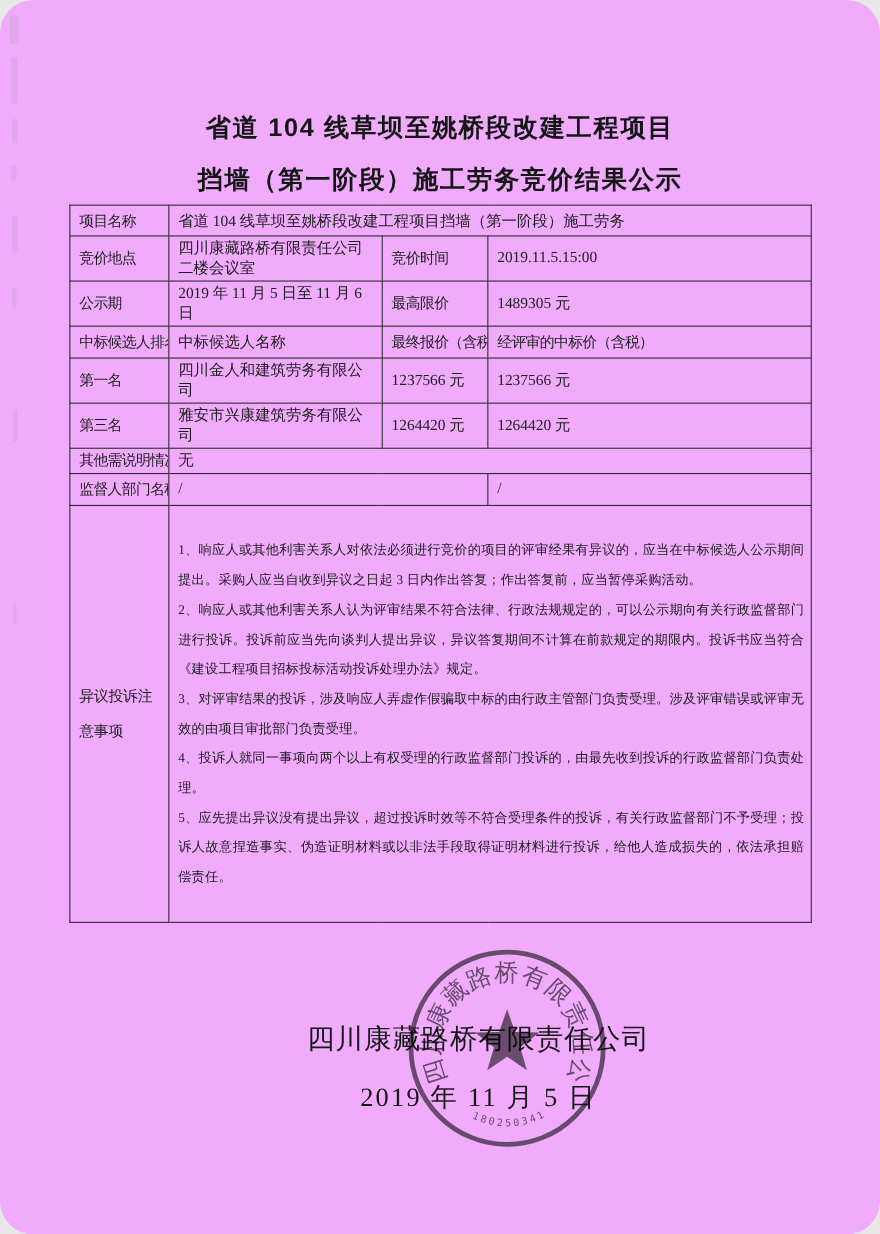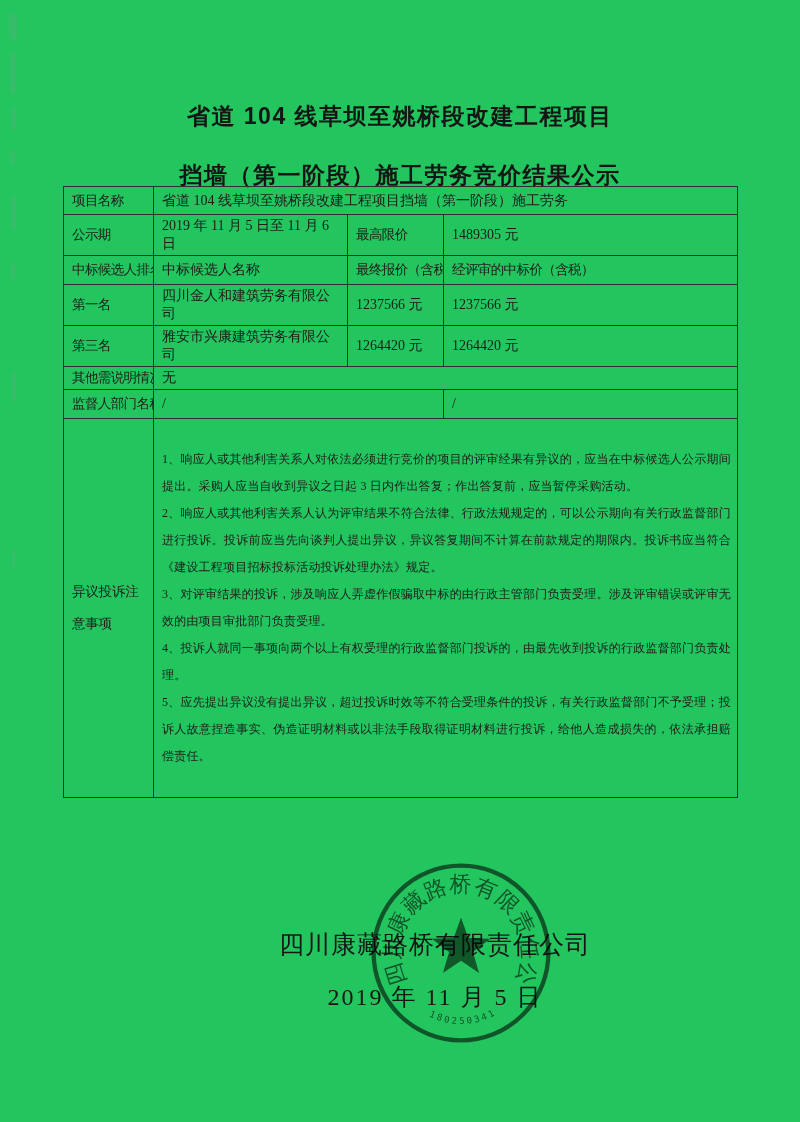--- a/index.html
+++ b/index.html
@@ -1,45 +1,46 @@
 <!DOCTYPE html>
 <html><head>
 <meta charset="utf-8">
 <style>
   html,body{margin:0;padding:0;}
   body{background:#e8e8e8;}
   .page{
     position:relative;
     width:800px;height:1122px;
     margin:0 auto;
-    background:#22c55e;
+    background:#f0abfc;
     font-family:"Liberation Serif","DejaVu Serif",serif;
     color:#1c1c1c;
     overflow:hidden;
+    border-radius:30px;
   }
   
   .artifact{position:absolute;background:#9a9a9a;opacity:.18;border-radius:2px;}
   .a1{left:9px;top:14px;width:8px;height:26px;}
   .a2{left:10px;top:52px;width:6px;height:42px;}
   .a3{left:11px;top:108px;width:5px;height:22px;}
   .a4{left:10px;top:150px;width:5px;height:14px;}
   .a5{left:11px;top:196px;width:5px;height:34px;}
   .a6{left:11px;top:262px;width:4px;height:18px;}
   .a7{left:12px;top:372px;width:4px;height:30px;}
   .a8{left:12px;top:548px;width:3px;height:20px;}
 
   .title{
     position:absolute;left:40px;width:720px;
     text-align:center;
     font-family:"Liberation Sans","DejaVu Sans",sans-serif;
     font-weight:700;font-size:23px;letter-spacing:1.5px;
     color:#151515;
   }
   .title1{top:101px;}
-  .title2{top:160px;}
+  .title2{top:148px;}
 
   table.bid{
     position:absolute;left:63px;top:186px;
     width:674px;
     border-collapse:collapse;
     table-layout:fixed;
     font-size:14px;
     color:#1c1c1c;
   }
   table.bid td{
@@ -98,20 +99,26 @@
         <col style="width:294px">
     </colgroup>
 
     <tbody>
         <tr class="r r1">
       <td class="lbl nowrap">项目名称</td>
       <td colspan="3">省道 104 线草坝至姚桥段改建工程项目挡墙（第一阶段）施工劳务</td>
     </tr>
 
 
+    <tr class="r">
+      <td class="lbl nowrap">竞价地点</td>
+      <td>四川康藏路桥有限责任公司二楼会议室</td>
+      <td class="lbl nowrap">竞价时间</td>
+      <td>2019.11.5.15:00</td>
+    </tr>
 
     <tr class="r">
       <td class="lbl nowrap">公示期</td>
       <td>2019 年 11 月 5 日至 11 月 6 日</td>
       <td class="lbl nowrap">最高限价</td>
       <td>1489305 元</td>
     </tr>
 
     <tr class="r">
       <td class="lbl nowrap">中标候选人排名</td>

